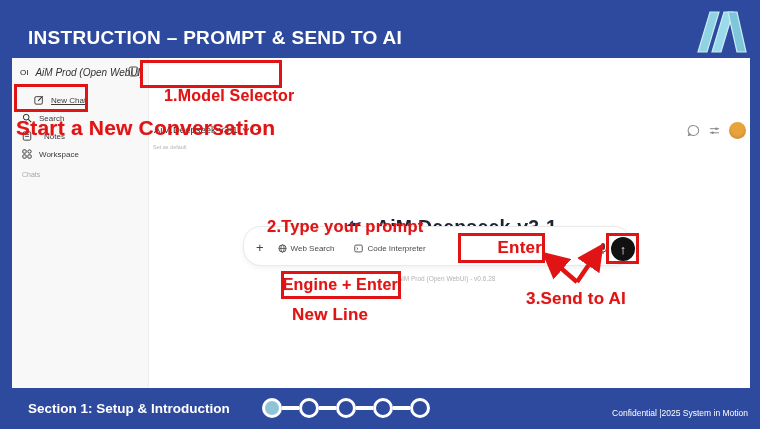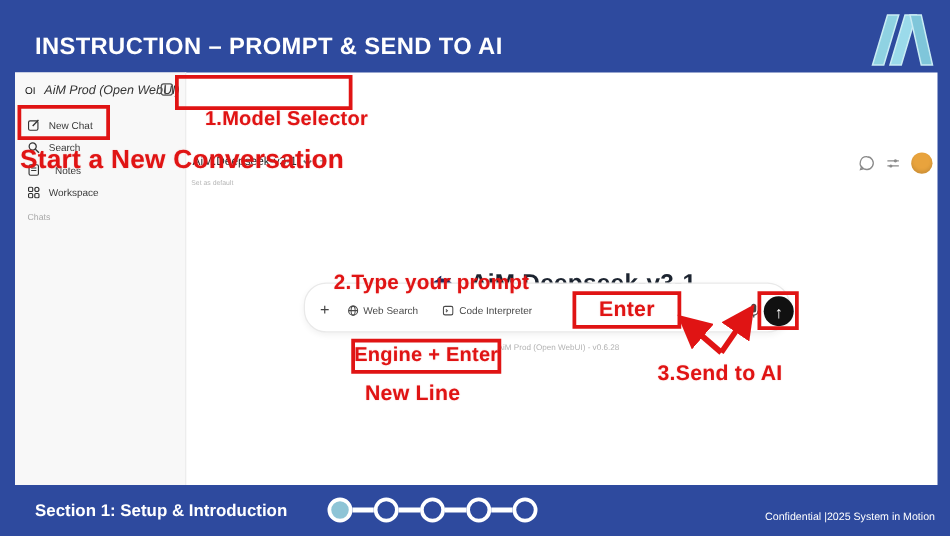--- a/index.html
+++ b/index.html
@@ -53,21 +53,21 @@
     left:611px;top:237px;width:24px;height:24px;border-radius:50%;background:#111111;
     display:flex;align-items:center;justify-content:center;color:#ffffff;font-size:13px;font-weight:bold;line-height:1;
   }
   .version-note{left:398px;top:275px;font-size:6.5px;color:#b3b3b3;white-space:nowrap;}
   
   .ann-box{border:3.5px solid #e01414;background:transparent;z-index:30;}
   .ann-text{
     color:#e01414;font-weight:bold;z-index:31;white-space:nowrap;
     text-shadow:0 0 1px rgba(224,20,20,.35);letter-spacing:.2px;
   }
-  .ann-boxed-label{display:flex;align-items:center;justify-content:center;}
+  .ann-boxed-label{display:flex;align-items:center;justify-content:flex-end;}
   .overlay{position:absolute;left:0;top:0;z-index:29;pointer-events:none;}
   svg{display:block;}
 </style>
 </head>
 <body>
 
 <div class="abs slide-title">INSTRUCTION – PROMPT &amp; SEND TO AI</div>
 
 <div class="abs sim-logo">
   <svg width="58" height="50" viewBox="0 0 58 50">
@@ -84,21 +84,21 @@
       <span class="sb-logo-badge">OI</span>
       <span class="sb-name">AiM Prod (Open WebUI)</span>
     </div>
     <span class="abs" style="left:116px;top:8px;">
       <svg width="11" height="11" viewBox="0 0 11 11">
           <rect x="1" y="1" width="9" height="9" rx="2" fill="none" stroke="#555" stroke-width="1"></rect>
           <line x1="4.2" y1="1.5" x2="4.2" y2="9.5" stroke="#555" stroke-width="1"></line>
         </svg>
     </span>
 
-    <div class="sb-row" style="left:10px;top:37px;">
+    <div class="sb-row" style="left:22px;top:37px;text-decoration:underline;">
       <span>
         <svg width="10" height="10" viewBox="0 0 12 12">
             <rect x="1" y="2" width="9" height="9" rx="1.5" fill="none" stroke="#333" stroke-width="1.1"></rect>
             <line x1="5" y1="7" x2="10.5" y2="1.2" stroke="#333" stroke-width="1.3"></line>
           </svg>
       </span>
       <span>New Chat</span>
     </div>
 
     <div class="sb-row" style="left:10px;top:55px;">

